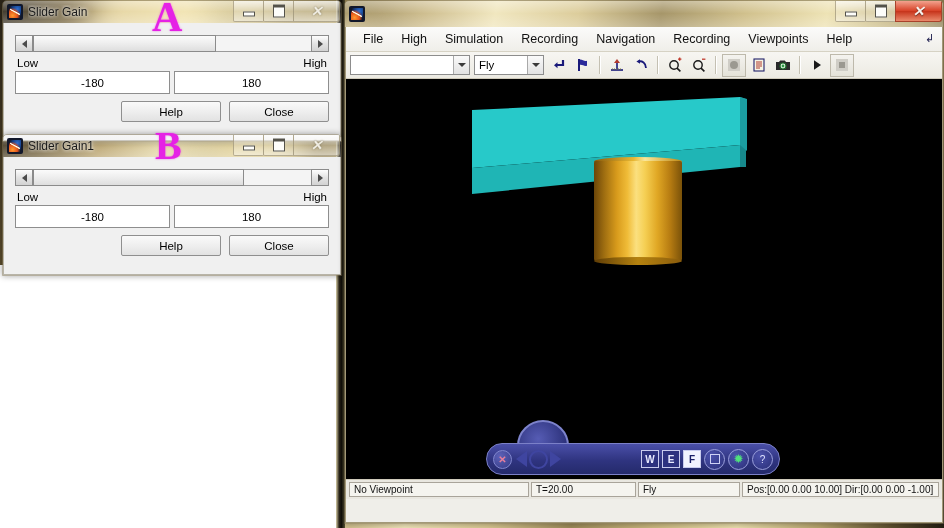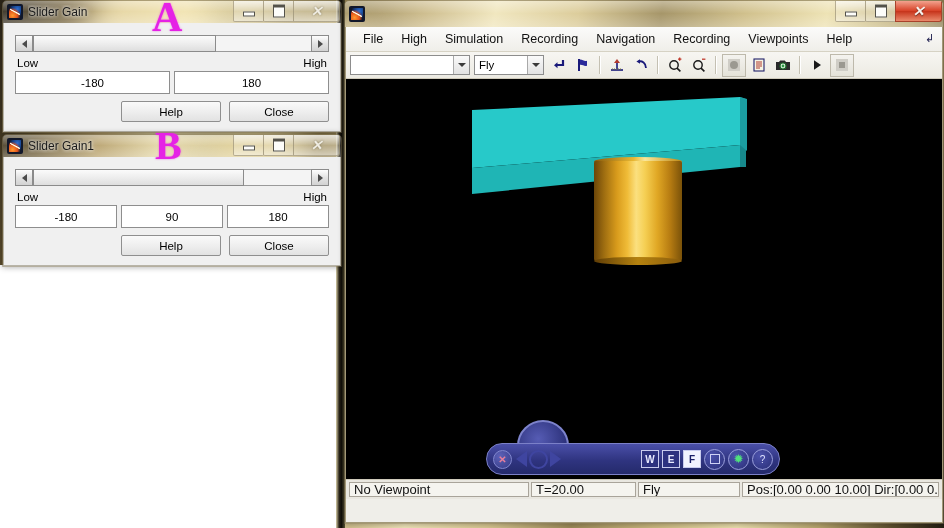--- a/index.html
+++ b/index.html
@@ -150,21 +150,21 @@
   .tb-btn.close:not(.red) .glyph-close {
     color: #efece2;
     text-shadow: 0 0 2px rgba(120,110,80,.9);
   }
 
   
   .dlg-body {
     background: #f0f0f0;
     border: 1px solid #b8b4a8;
     border-top: none;
-    padding: 8px 9px 9px 9px;
+    padding: 8px 9px 18px 9px;
   }
   .sl-row {
     display: flex;
     align-items: stretch;
     height: 17px;
     margin: 4px 2px 0 2px;
   }
   .sl-arrow {
     width: 16px;
     border: 1px solid #8b8b8b;
@@ -447,21 +447,21 @@
     align-items: stretch;
     background: #e9e7e0;
     border-top: 1px solid #cfcabb;
     padding: 2px 3px;
     box-sizing: border-box;
     gap: 2px;
   }
   .st-cell {
     border: 1px solid #a9a49a;
     background: #f5f4ef;
-    font-size: 13px;
+    font-size: 10px;
     color: #111;
     display: flex;
     align-items: center;
     padding: 0 4px;
     white-space: nowrap;
     overflow: hidden;
   }
   .st-vp { width: 170px; flex: 0 0 auto; }
   .st-t { width: 95px; flex: 0 0 auto; }
   .st-mode { width: 92px; flex: 0 0 auto; }
@@ -570,21 +570,20 @@
         <span class="sl-arrow right">
             <i></i>
           </span>
       </div>
       <div class="lowhigh">
         <span>Low</span>
         <span>High</span>
       </div>
       <div class="fields">
         <span class="fld">-180</span>
-        <span class="fld">90</span>
         <span class="fld">180</span>
       </div>
       <div class="btnrow">
         <span class="spacer"></span>
         <span class="pbtn">Help</span>
         <span class="pbtn">Close</span>
       </div>
     </div>
   </div>
 

